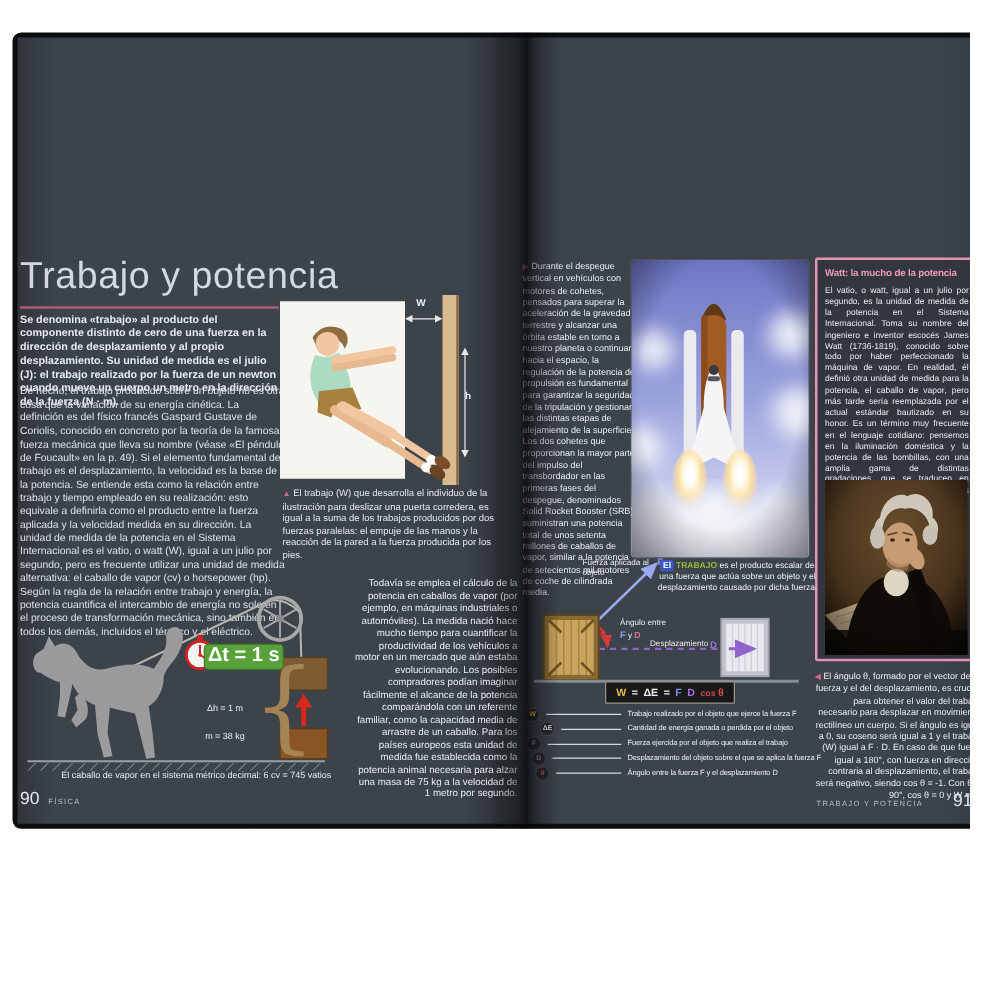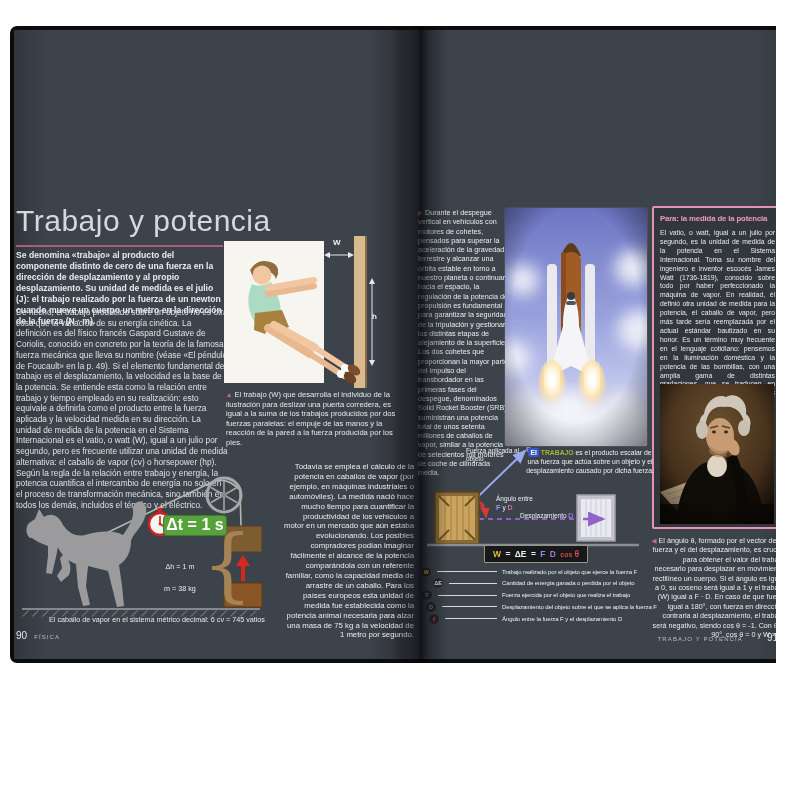--- a/index.html
+++ b/index.html
@@ -27,21 +27,21 @@
   .elchip{display:inline-block;background:#3a55c8;color:#fff;font-weight:bold;
           padding:0 2px;border-radius:2px;}
   
   .dimlabel{color:#eceff2;font-size:8px;font-weight:bold;}
   .dtbadge{left:153px;top:489px;width:62px;height:19px;background:#57a23b;border:1px solid #3f7d2c;
            border-radius:4px;color:#fff;font-weight:bold;font-size:16px;text-align:center;line-height:18px;}
   .hlabel{color:#e9edf0;font-size:7.2px;text-align:center;width:64px;}
   .horsecap{left:18px;top:589px;width:258px;text-align:center;font-size:7.2px;color:#e7ebee;}
   .footL{left:6px;top:604px;display:flex;align-items:baseline;gap:7px;}
   .footR{right:12px;top:606px;display:flex;align-items:baseline;gap:24px;}
-  .pgnum{font-size:10px;color:#e2e7ec;text-align:center;}
+  .pgnum{font-size:14px;color:#e2e7ec;text-align:center;}
   .pgsec{font-size:6px;letter-spacing:1.1px;color:#b9bfc7;}
   
   .rocketnote{left:408px;top:182px;width:92px;font-size:7.2px;line-height:9.3px;color:#e9edf0;}
   .shuttle{left:495px;top:182px;width:142px;height:238px;border-radius:3px;overflow:hidden;
            box-shadow:0 0 0 1px rgba(255,255,255,.07);}
   .wattbox{left:642px;top:180px;width:126px;height:319px;border:2px solid #e493b3;border-radius:2px;
            background:#32373d;}
   .wattTitle{position:absolute;left:6px;top:6px;width:118px;font-size:7.8px;font-weight:bold;
              letter-spacing:-.15px;color:#f09ab8;white-space:nowrap;}
   .wattBody{position:absolute;left:6px;top:21px;width:115px;font-size:6.8px;line-height:8.9px;
@@ -241,21 +241,21 @@
             <circle cx="118" cy="206" r="22" fill="#e8eaf2"></circle>
           <circle cx="136" cy="228" r="20" fill="#f2f3f8"></circle>
             <circle cx="4" cy="222" r="18" fill="#eceef5"></circle>
           <circle cx="66" cy="196" r="14" fill="#f6f7fb"></circle>
         </g>
         <rect width="142" height="238" fill="url(#vgn)"></rect>
       </svg>
     </div>
 
     <div class="abs wattbox">
-      <div class="wattTitle">Para: la medida de la potencia</div>
+      <div class="wattTitle">Watt: la mucho de la potencia</div>
       <div class="wattBody">El vatio, o watt, igual a un julio por segundo, es la unidad de medida de la potencia en el Sistema Internacional. Toma su nombre del ingeniero e inventor escocés James Watt (1736-1819), conocido sobre todo por haber perfeccionado la máquina de vapor. En realidad, él definió otra unidad de medida para la potencia, el caballo de vapor, pero más tarde sería reemplazada por el actual estándar bautizado en su honor. Es un término muy frecuente en el lenguaje cotidiano: pensemos en la iluminación doméstica y la potencia de las bombillas, con una amplia gama de distintas gradaciones, que se traducen en otras tantas intensidades lumínicas (medidas en lumen).</div>
       <svg class="portrait" viewBox="0 0 114 140">
         <defs>
           <radialGradient id="pg" cx=".5" cy=".3" r=".85">
             <stop offset="0" stop-color="#6a4f2e"></stop>
               <stop offset=".55" stop-color="#46311c"></stop>
             <stop offset="1" stop-color="#150e08"></stop>
           </radialGradient>
           <radialGradient id="pvg" cx=".5" cy=".4" r=".8">
             <stop offset=".55" stop-color="rgba(0,0,0,0)"></stop>

